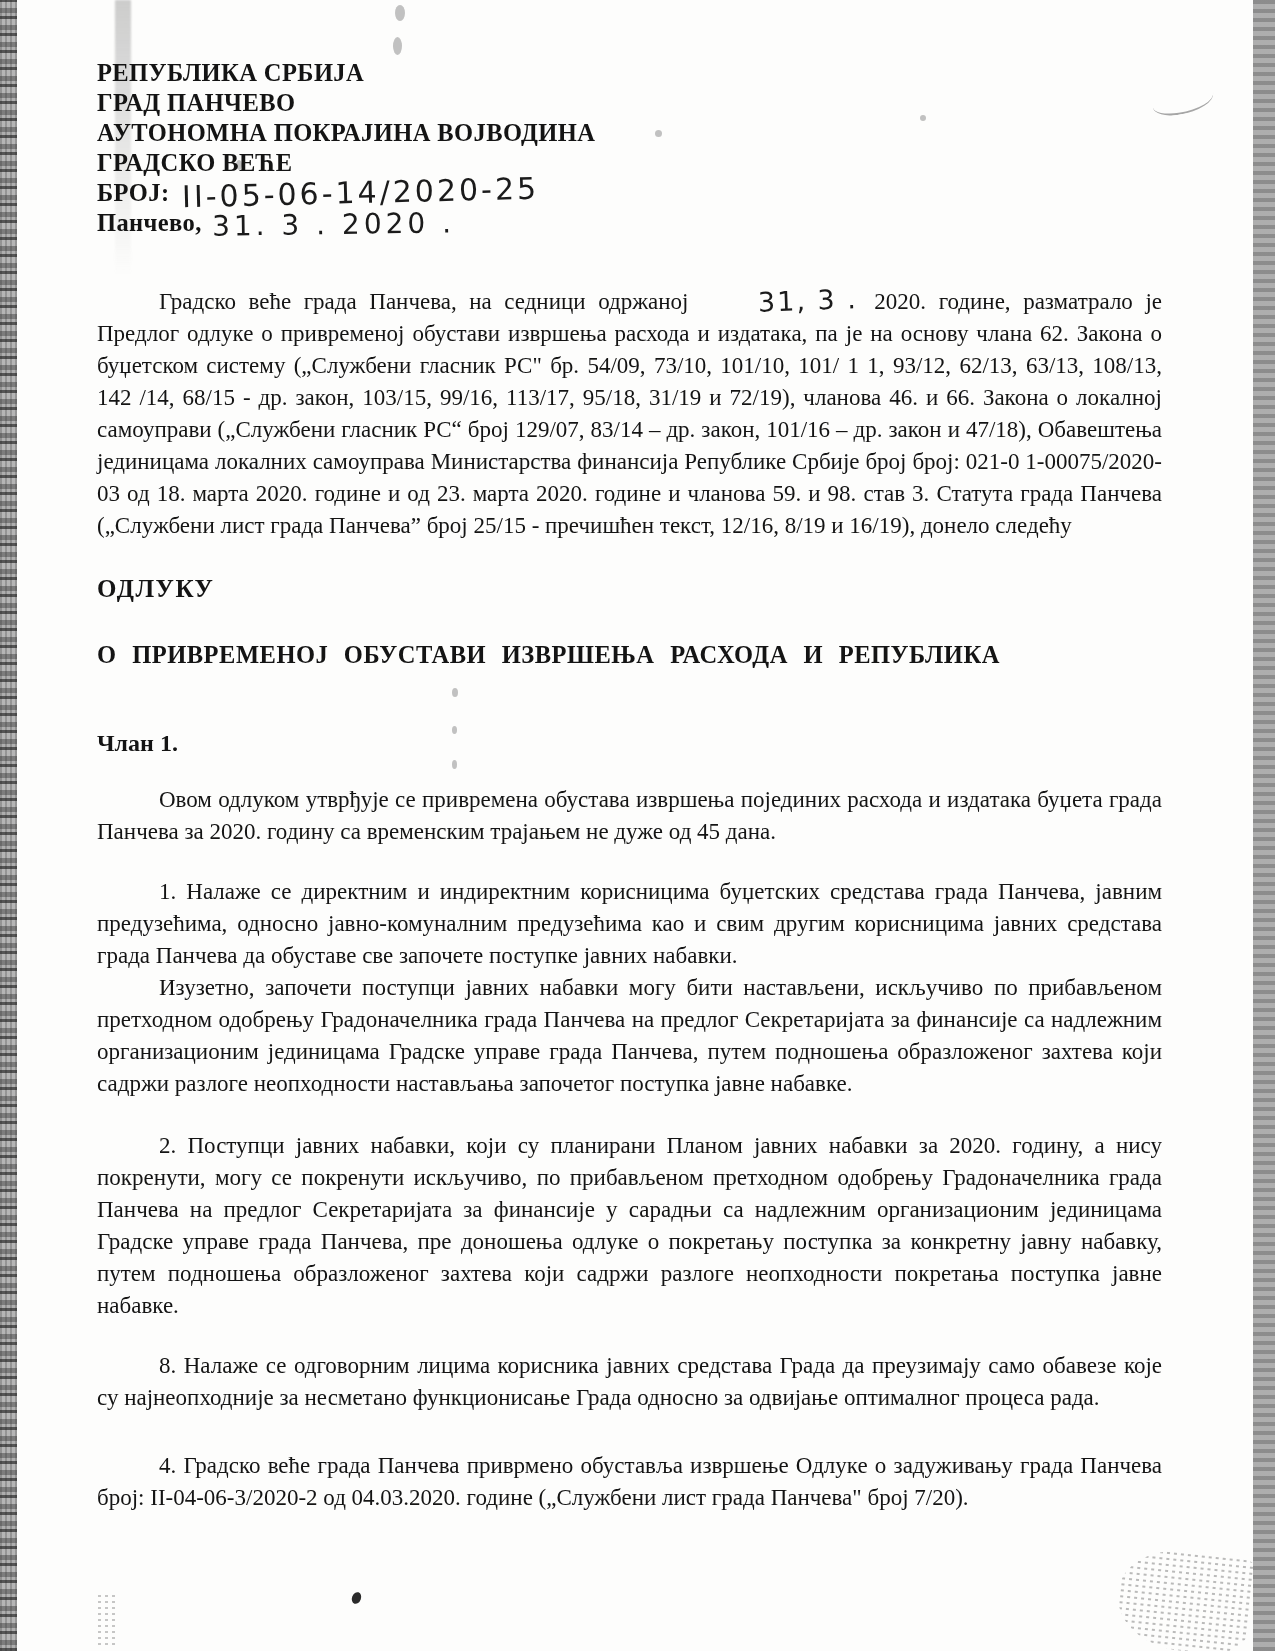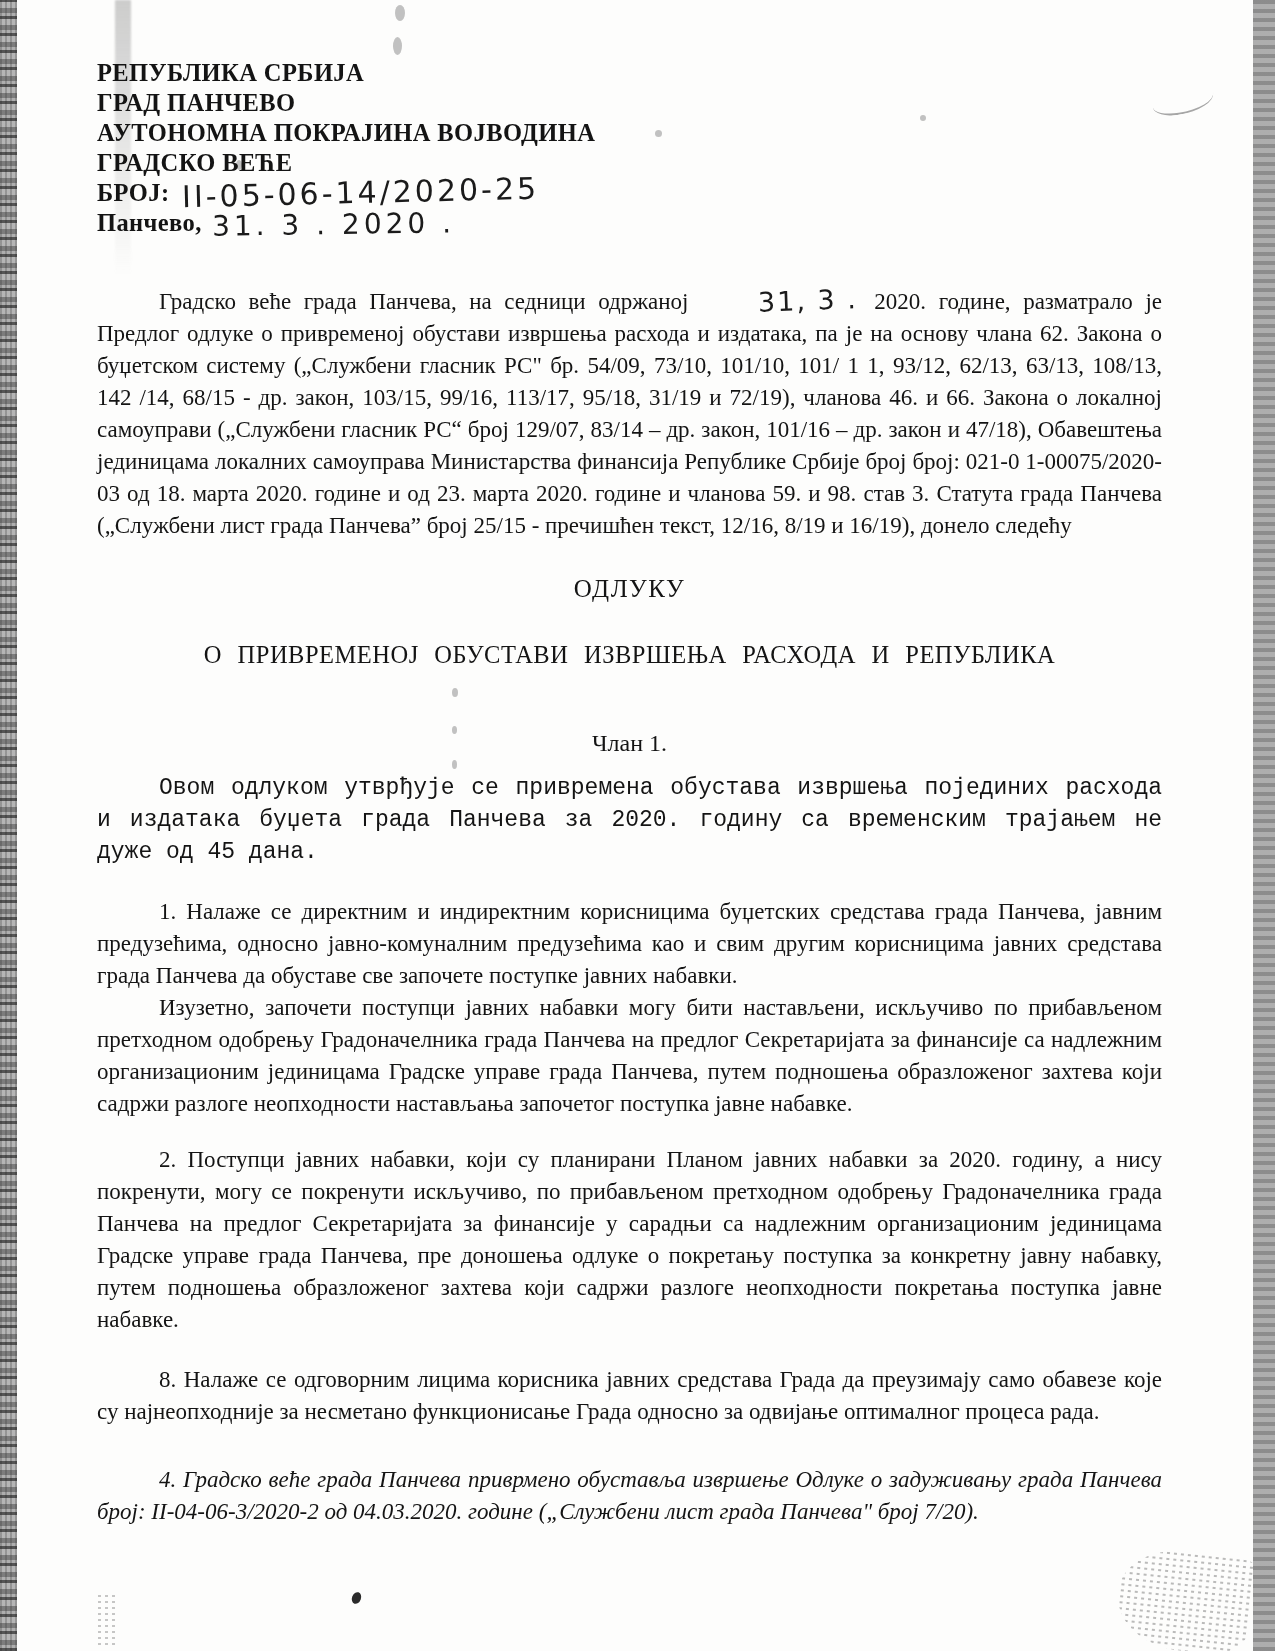--- a/index.html
+++ b/index.html
@@ -33,30 +33,30 @@
   .hand {
     font-family:"DejaVu Sans","Liberation Sans",sans-serif;
     font-weight:normal; color:#1b1b1b;
   }
   .hand-number { font-size:30px; letter-spacing:3px; display:inline-block; transform:rotate(-1.4deg); margin-left:12px; vertical-align:-2px; }
   .hand-date   { font-size:28px; letter-spacing:4px; display:inline-block; transform:rotate(-0.8deg); margin-left:10px; vertical-align:-3px; }
   .hand-inline { font-size:27px; letter-spacing:2px; display:inline-block; transform:rotate(-2deg); margin:0 16px 0 8px; line-height:0; vertical-align:-2px; }
 
   .para { font-size:23px; line-height:32px; text-align:justify; text-indent:62px; margin:0; }
   .intro { margin-top:46px; }
-  .center { text-align:center; font-weight:normal; }
+  .center { font-weight:bold; }
   .title    { margin-top:30px; font-size:25px;   letter-spacing:1.5px; line-height:34px; }
   .subtitle { margin-top:32px; font-size:24.5px; word-spacing:9px; letter-spacing:0.5px; line-height:34px; }
   .article  { margin-top:54px; font-size:24px; line-height:34px; }
-  .p0 { margin-top:12px;font-family:Liberation Mono, monospace; }
+  .p0 { margin-top:24px; }
   .p1 { margin-top:28px; }
   .p2 { margin-top:0; }
-  .p3 { margin-top:24px; }
+  .p3 { margin-top:30px; }
   .p4 { margin-top:28px; }
-  .p5 { margin-top:36px;font-style:italic; }
+  .p5 { margin-top:36px; }
 
   
   .speck { position:absolute; background:#8f8f8f; opacity:0.55; border-radius:50%; }
   .streak {
     position:absolute; left:115px; top:0; width:16px; height:275px;
     background:linear-gradient(180deg, rgba(125,125,125,0.38), rgba(160,160,160,0.15) 70%, rgba(160,160,160,0));
     filter:blur(1px);
   }
   .pen-curve {
     position:absolute; left:1152px; top:86px; width:62px; height:26px;

